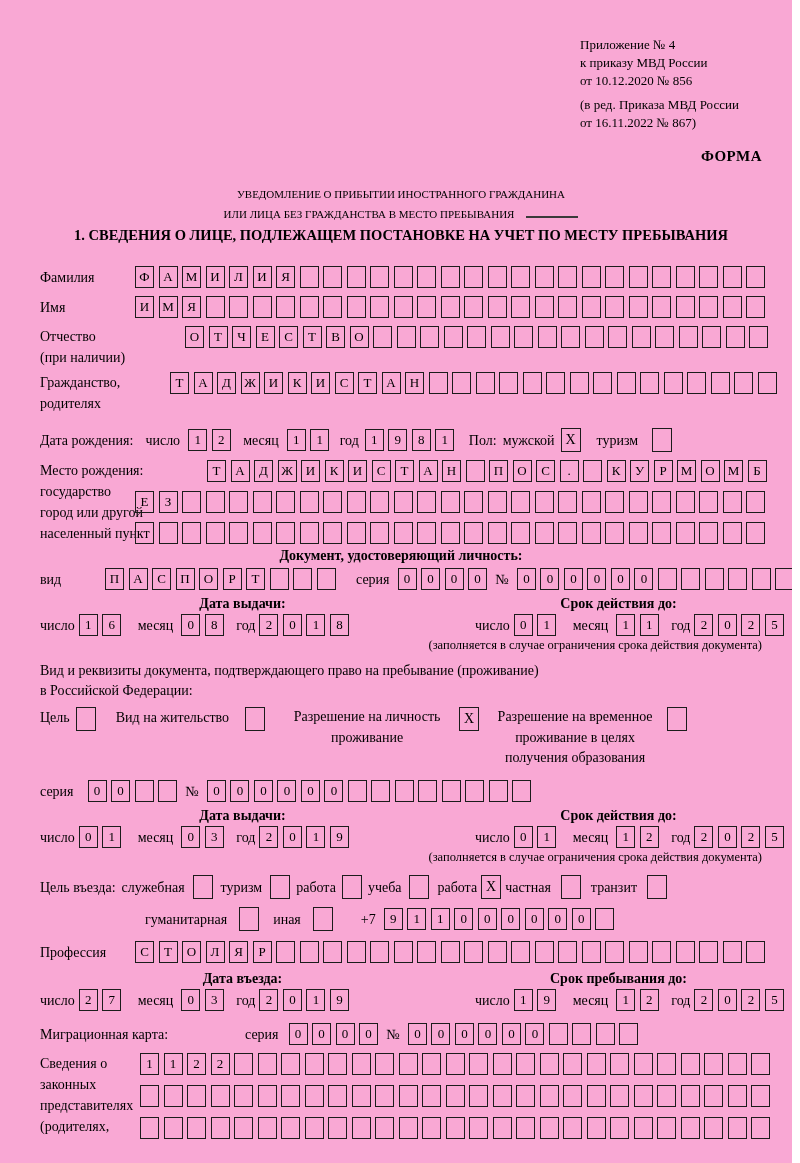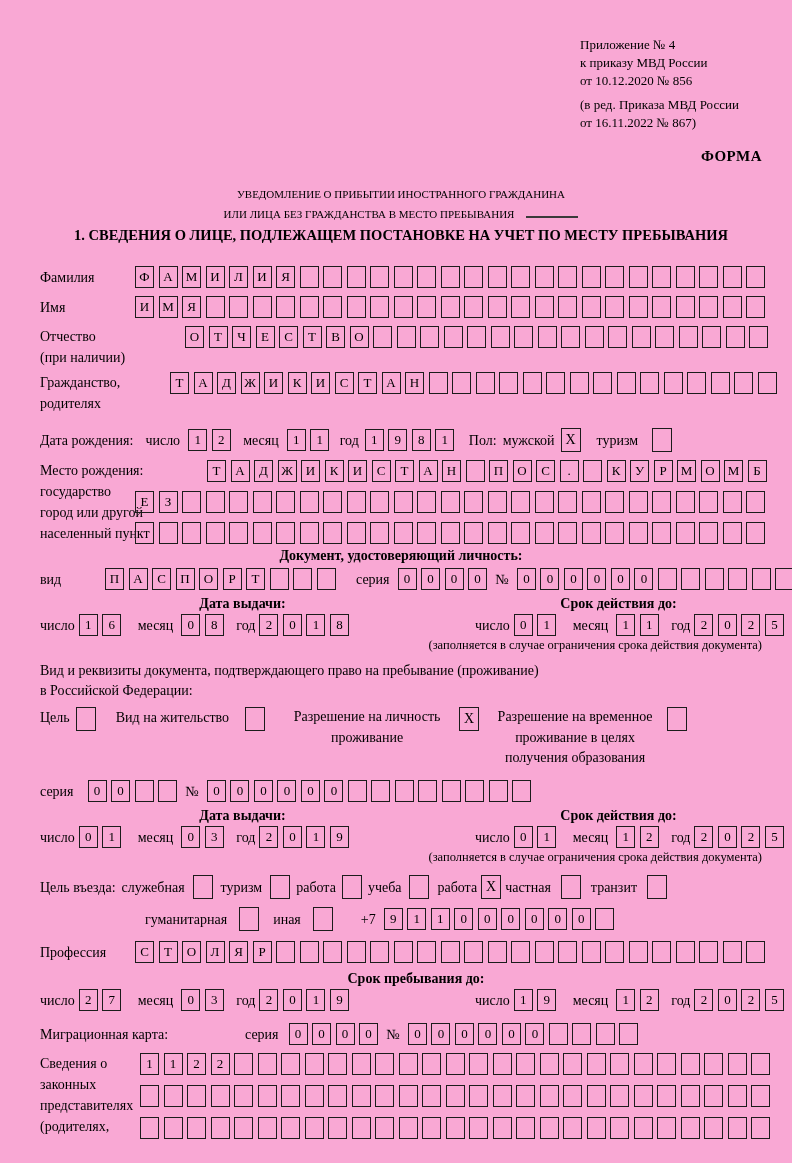--- a/index.html
+++ b/index.html
@@ -579,20 +579,21 @@
         <span class="cell"></span>
         <span class="cell"></span>
         <span class="cell"></span>
         <span class="cell"></span>
         <span class="cell"></span>
         <span class="cell"></span>
       </div>
   </div>
 
   <div class="dhead mt8">
+    <div class="dh-left">Дата въезда:</div>
     <div class="dh-right">Срок пребывания до:</div>
   </div>
   <div class="frow mt2">
     <div class="dgrp left">
       <span class="lbl">число</span>
       <span class="cells ml4">
           <span class="cell">2</span>
           <span class="cell">7</span>
         </span>
       <span class="lbl ml12">месяц</span>

